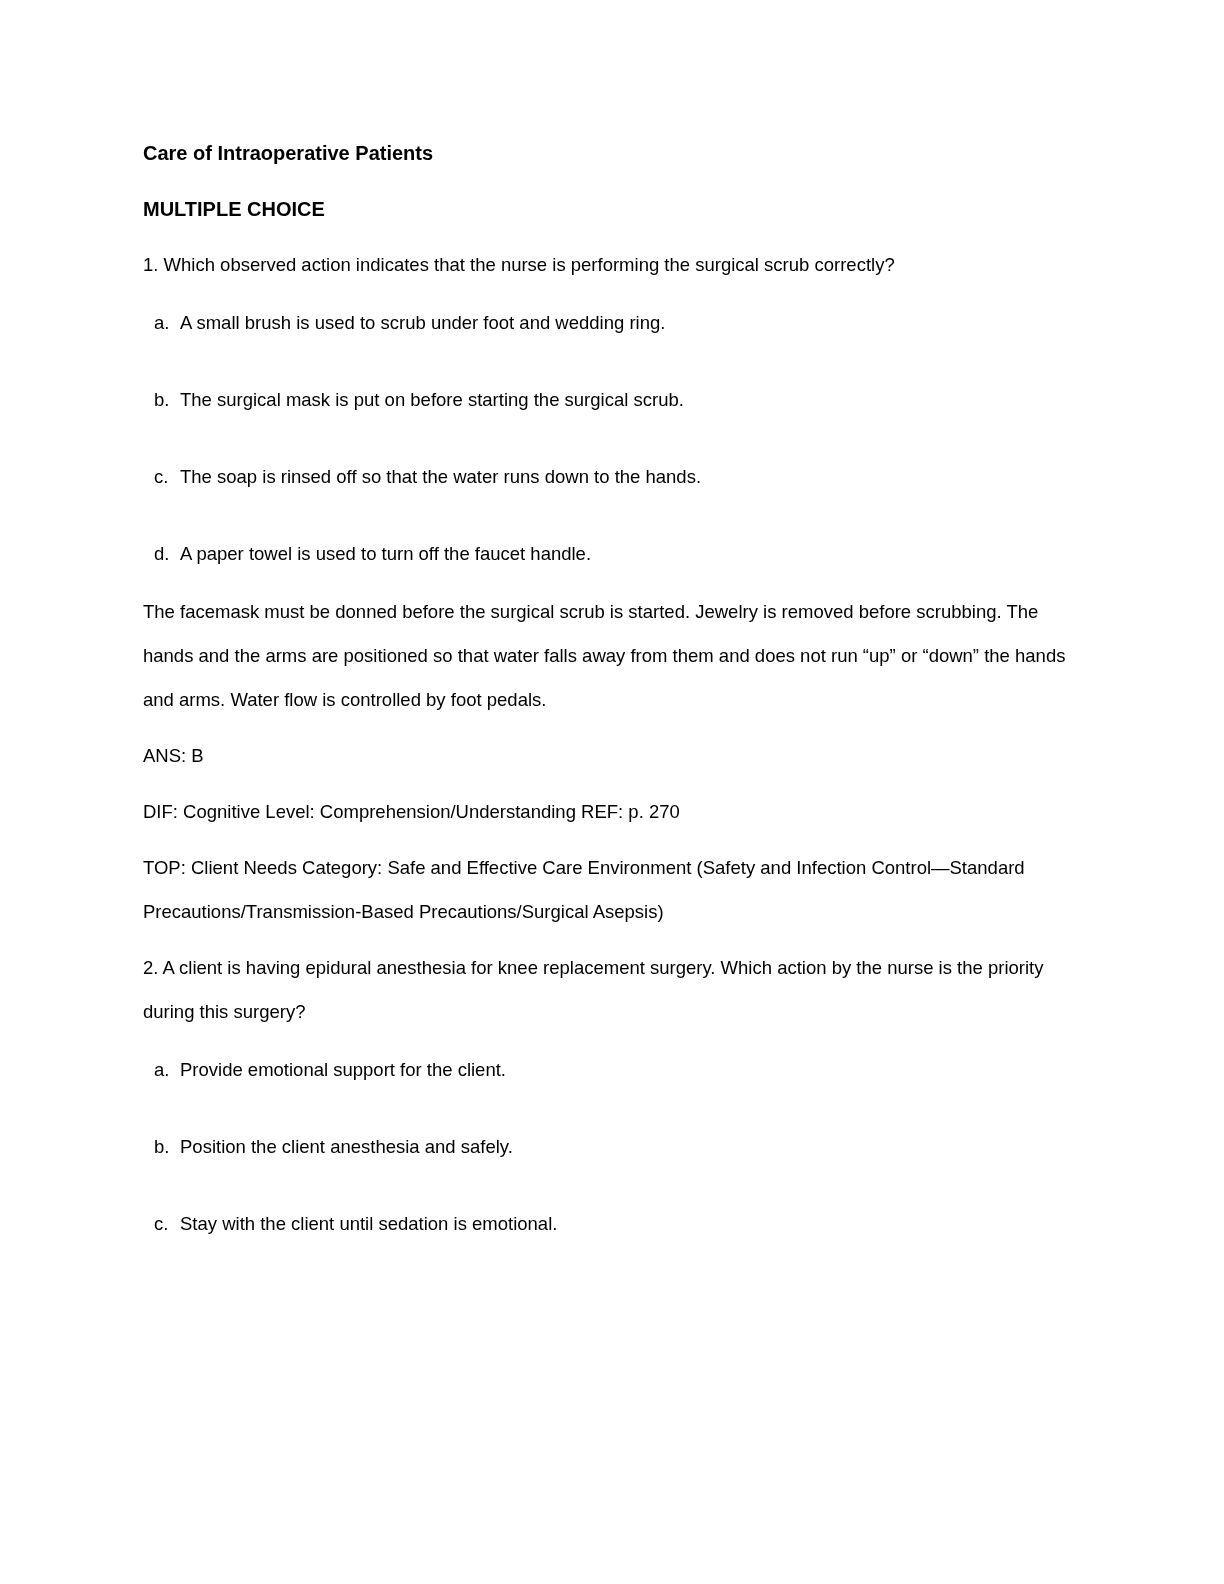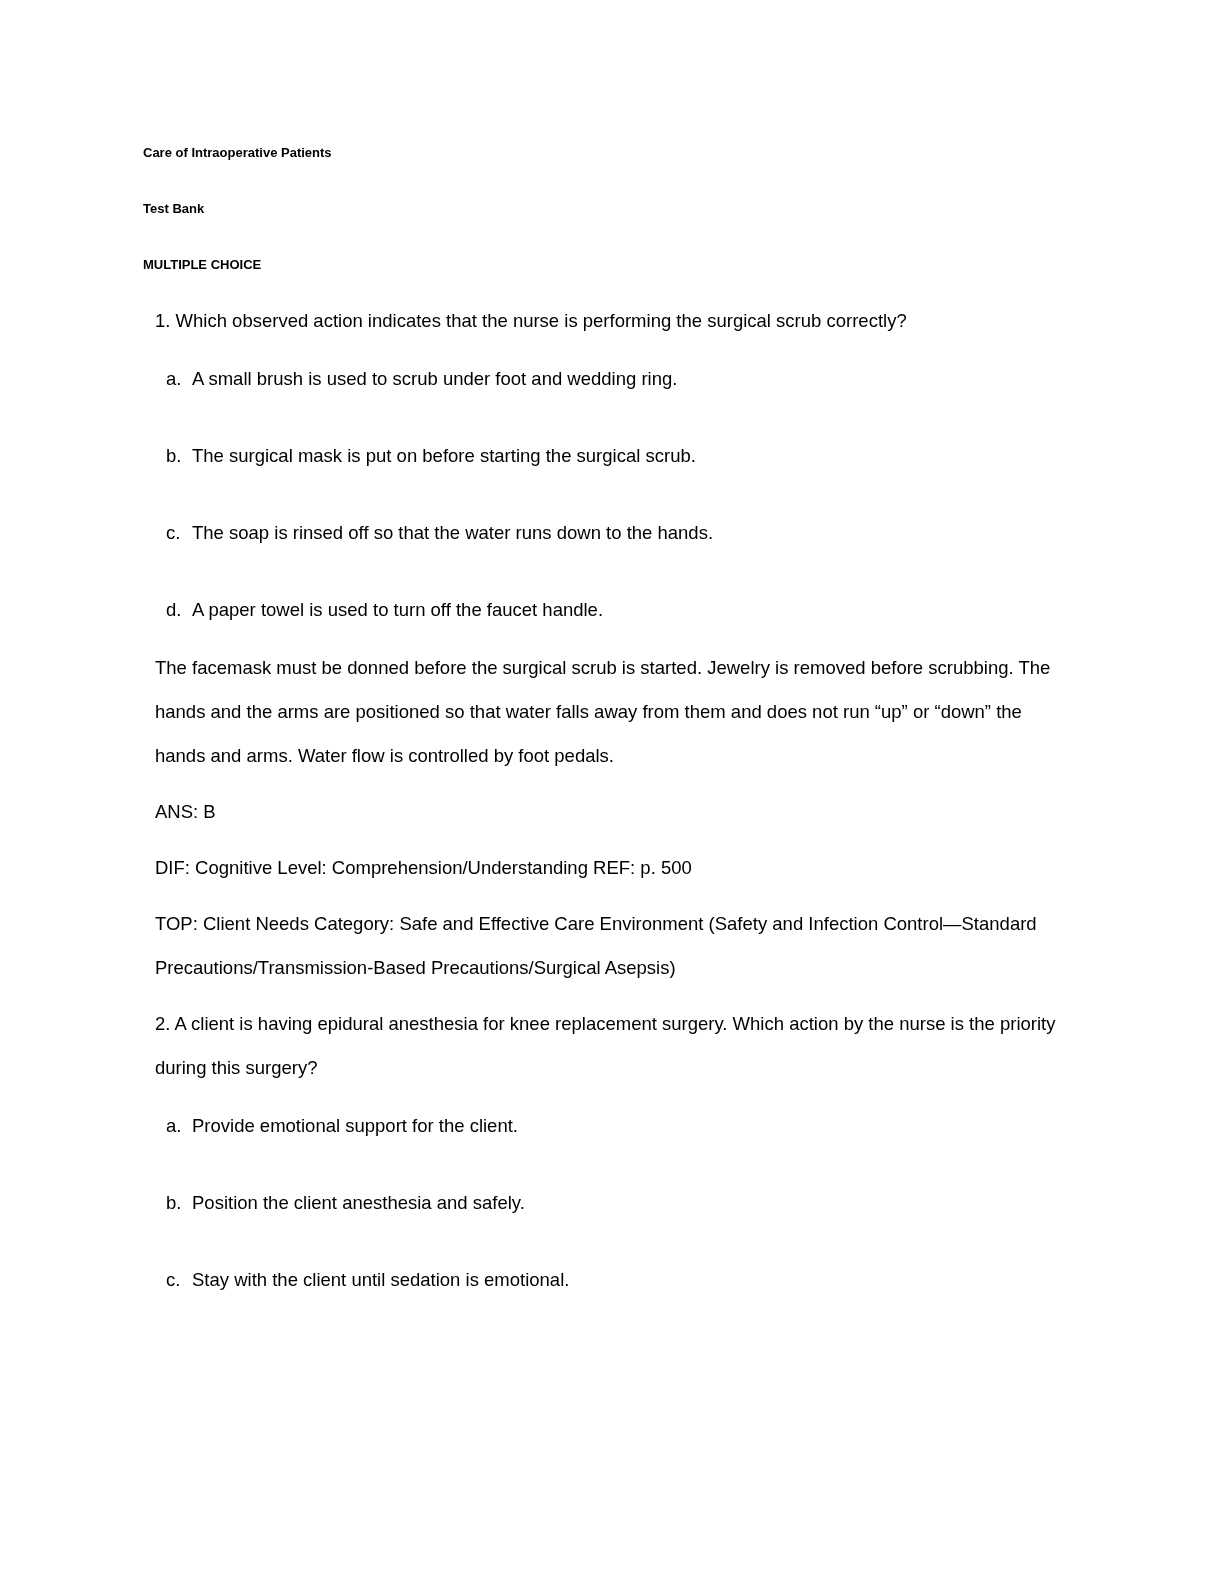--- a/index.html
+++ b/index.html
@@ -15,29 +15,29 @@
     color: #000000;
     font-family: "Liberation Sans", sans-serif;
     font-size: 18.5px;
     line-height: 44px;
     box-sizing: border-box;
     padding: 131px 146px 40px 143px;
     overflow: hidden;
   }
   .heading {
     font-weight: bold;
-    font-size: 13px;
+    font-size: 20px;
     margin: 0 0 12px 0;
     line-height: 44px;
   }
   p {
     margin: 0 0 12px 0;
   }
   .question-block {
-    margin: 12px;
+    margin: 0;
   }
   .option {
     display: flex;
     margin: 14px 0 33px 0;
   }
   .opt-letter {
     flex: 0 0 37px;
     padding-left: 11px;
     box-sizing: border-box;
   }
@@ -48,21 +48,20 @@
     max-width: 935px;
   }
 </style>
 </head>
 <body>
 
 <div class="page">
   <div class="content">
 
     <div class="heading">Care of Intraoperative Patients</div>
-    <div class="heading">Test Bank</div>
     <div class="heading">MULTIPLE CHOICE</div>
 
     <div class="question-block">
       <p><span>1.</span> <span>Which observed action indicates that the nurse is performing the surgical scrub correctly?</span></p>
 
       <div class="option">
         <span class="opt-letter">a.</span>
         <span class="opt-text">A small brush is used to scrub under foot and wedding ring.</span>
       </div>
       <div class="option">
@@ -73,21 +72,21 @@
         <span class="opt-letter">c.</span>
         <span class="opt-text">The soap is rinsed off so that the water runs down to the hands.</span>
       </div>
       <div class="option" style="margin-bottom:14px;">
         <span class="opt-letter">d.</span>
         <span class="opt-text">A paper towel is used to turn off the faucet handle.</span>
       </div>
 
       <p>The facemask must be donned before the surgical scrub is started. Jewelry is removed before scrubbing. The hands and the arms are positioned so that water falls away from them and does not run “up” or “down” the hands and arms. Water flow is controlled by foot pedals.</p>
       <p>ANS: B</p>
-      <p>DIF: Cognitive Level: Comprehension/Understanding REF: p. 500</p>
+      <p>DIF: Cognitive Level: Comprehension/Understanding REF: p. 270</p>
       <p>TOP: Client Needs Category: Safe and Effective Care Environment (Safety and Infection Control—Standard Precautions/Transmission-Based Precautions/Surgical Asepsis)</p>
     </div>
 
     <div class="question-block">
       <p><span>2.</span> <span>A client is having epidural anesthesia for knee replacement surgery. Which action by the nurse is the priority during this surgery?</span></p>
 
       <div class="option">
         <span class="opt-letter">a.</span>
         <span class="opt-text">Provide emotional support for the client.</span>
       </div>

